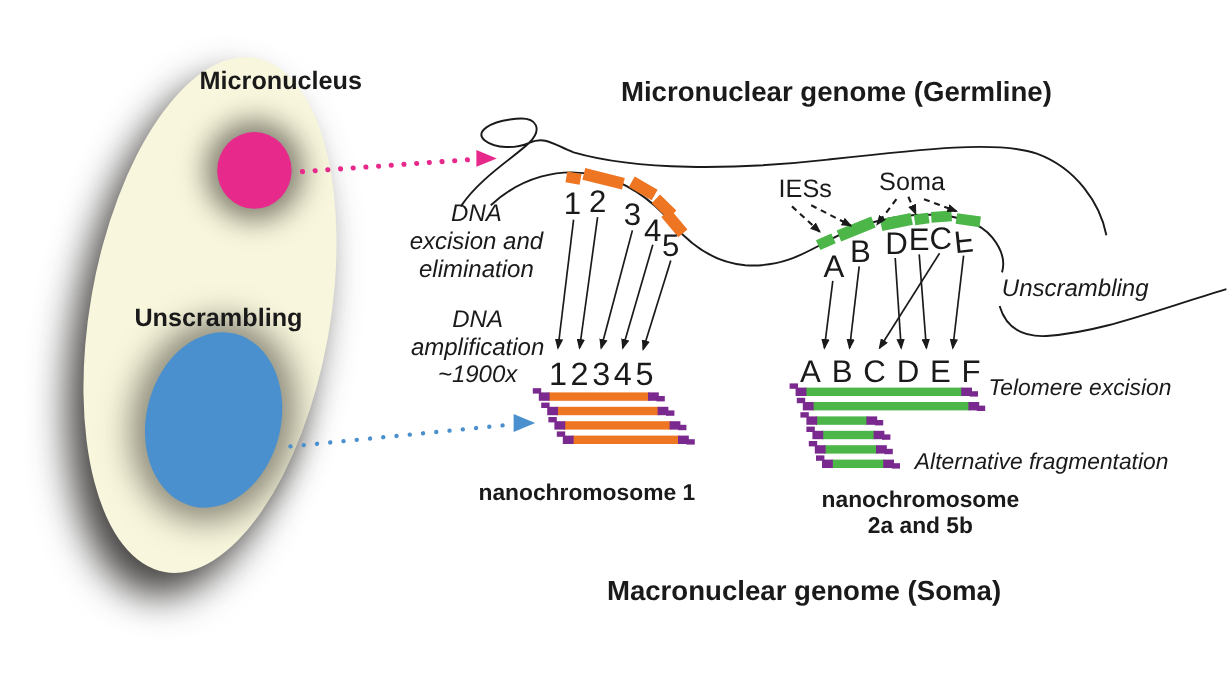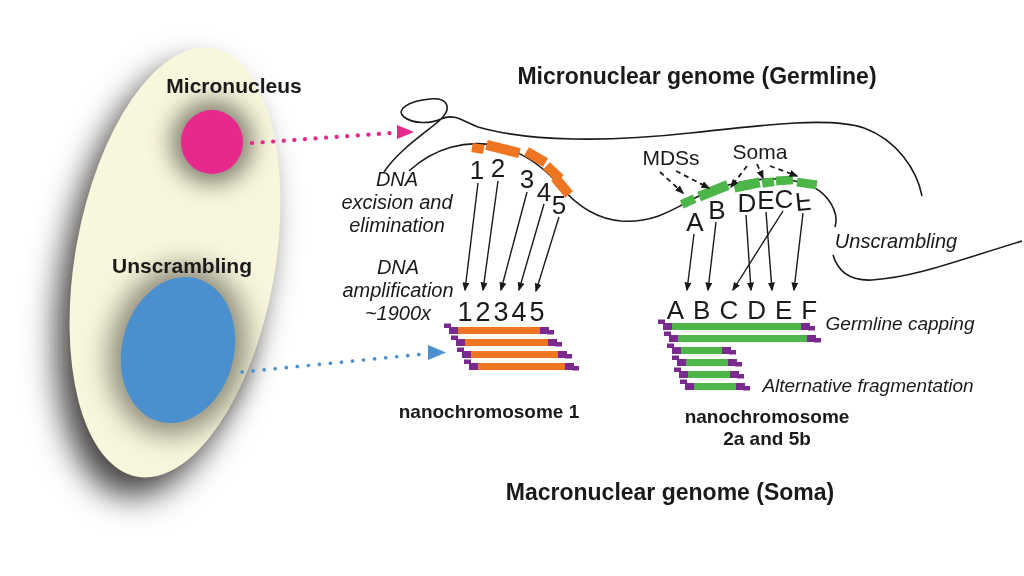--- a/index.html
+++ b/index.html
@@ -162,34 +162,34 @@
       <use href="#capR" class="cap" x="739" y="371"></use>
       <rect class="bar-g" x="693" y="383" width="44" height="7"></rect>
       <use href="#capL" class="cap" x="685" y="383"></use>
       <use href="#capR" class="cap" x="745" y="383"></use>
     </g>
   </svg>
 
   <div class="lbl bold t23 ctr" style="left:697px;top:76px;white-space:nowrap;">Micronuclear genome (Germline)</div>
   <div class="lbl bold t23 ctr" style="left:670px;top:492px;white-space:nowrap;">Macronuclear genome (Soma)</div>
 
-  <div class="lbl bold t21 ctr" style="left:234px;top:86px;white-space:nowrap;">Micronucleus</div>
+  <div class="lbl bold t21 ctr" style="left:234px;top:68px;white-space:nowrap;">Micronucleus</div>
   <div class="lbl bold t21 ctr" style="left:182px;top:266px;white-space:nowrap;">Unscrambling</div>
 
   <div class="lbl ital t20 ctr" style="left:397px;top:202px;">DNA
 excision and
 elimination</div>
   <div class="lbl ital t20 ctr" style="left:398px;top:290px;">DNA
 amplification
 ~1900x</div>
   <div class="lbl ital t20 ctr" style="left:896px;top:241px;white-space:nowrap;">Unscrambling</div>
-  <div class="lbl ital t19 ctr" style="left:900px;top:324px;white-space:nowrap;">Germline capping</div>
+  <div class="lbl ital t19 ctr" style="left:900px;top:324px;white-space:nowrap;">Telomere excision</div>
   <div class="lbl ital t19 ctr" style="left:868px;top:364px;white-space:nowrap;margin-top:22px;">Alternative fragmentation</div>
 
-  <div class="lbl t21 ctr" style="left:671px;top:158px;white-space:nowrap;">MDSs</div>
+  <div class="lbl t21 ctr" style="left:671px;top:158px;white-space:nowrap;">IESs</div>
   <div class="lbl t21 ctr" style="left:760px;top:152px;white-space:nowrap;">Soma</div>
 
   <span class="seg-lbl" style="left:477px;top:170px;">1</span>
   <span class="seg-lbl" style="left:498px;top:168px;">2</span>
   <span class="seg-lbl" style="left:527px;top:179px;">3</span>
   <span class="seg-lbl" style="left:544px;top:192px;">4</span>
   <span class="seg-lbl" style="left:559px;top:205px;">5</span>
 
   <span class="seg-lbl" style="left:695px;top:222px;">A</span>
   <span class="seg-lbl" style="left:717px;top:210px;">B</span>

